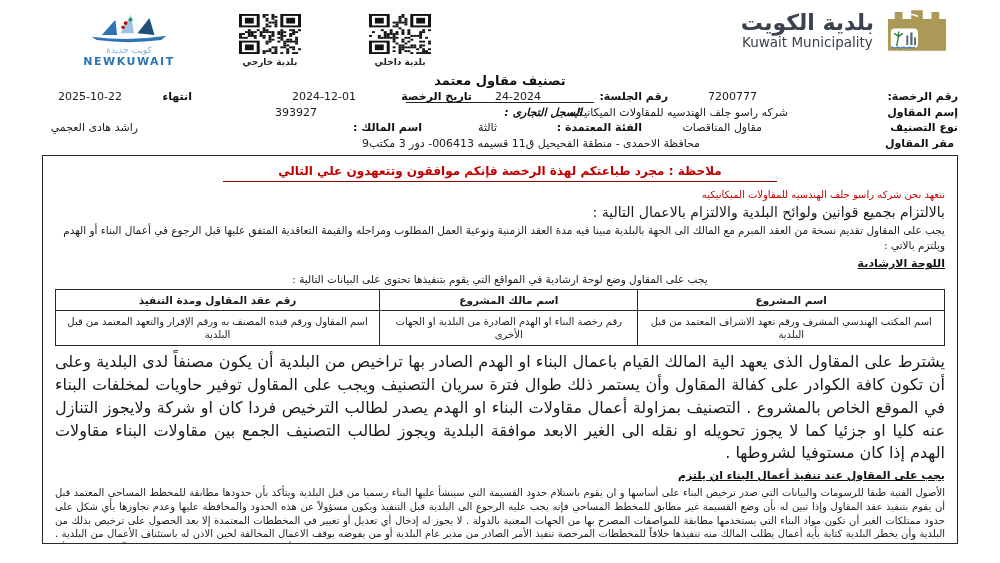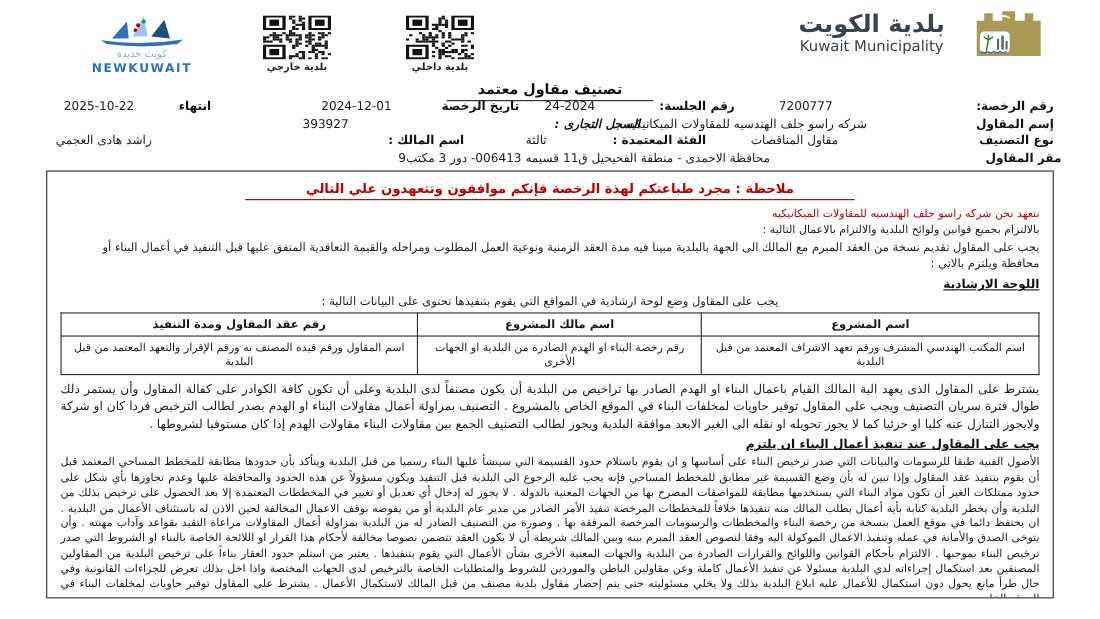--- a/index.html
+++ b/index.html
@@ -13,56 +13,56 @@
   .nk-ar { color:#7fb2dd; font-size:9px; font-weight:normal; line-height:1.1; }
   .nk-en { color:#2e74b5; font-size:11px; font-weight:bold; letter-spacing:1.5px; line-height:1.15; }
 
   .qr-block { position:absolute; top:14px; width:70px; text-align:center; }
   .qr-ext { left:235px; }
   .qr-int { left:365px; }
   .qr-box { width:62px; height:40px; margin:0 auto; }
   .qr-box svg { width:100%; height:100%; fill:#111; display:block; }
   .qr-caption { font-size:9px; font-weight:bold; color:#222; margin-top:3px; }
 
-  .muni { position:absolute; right:52px; top:8px; display:flex; align-items:center; gap:27px; direction:ltr; }
+  .muni { position:absolute; right:52px; top:8px; display:flex; align-items:center; gap:12px; direction:ltr; }
   .muni-text { text-align:center; direction:rtl; }
   .muni-ar { font-size:22px; font-weight:bold; color:#39424e; line-height:1.05; letter-spacing:1px; }
   .muni-en { font-size:13.5px; color:#39424e; line-height:1.2; }
   .muni-emblem svg { width:62px; height:45px; display:block; }
 
   
   .doc-title-wrap { position:absolute; top:70px; left:0; right:0; text-align:center; }
   .doc-title { display:inline-block; font-size:13px; font-weight:bold; color:#111;
-    border-bottom:1.4px solid #222; padding:0 28px 2px; }
+    border-bottom:1.4px solid #222; padding:0 28px 14px; }
 
   
   .fields { position:absolute; top:90px; left:0; right:0; height:64px; direction:rtl; }
   .frow { position:absolute; left:0; right:0; height:15px; }
   .fl { position:absolute; top:0; font-weight:bold; font-size:11px; white-space:nowrap; color:#111; }
   .fv { position:absolute; top:0; font-size:11px; white-space:nowrap; color:#1a1a1a;text-align:center; }
 
   
   .frame {
     position:absolute; left:42px; top:155px; width:916px; height:389px;
     border:1.6px solid #2a2a2a; box-sizing:border-box; padding:3px 12px 4px;
     direction:rtl; overflow:hidden;
   }
   .headline { text-align:center; margin-top:1px; }
   .headline span { display:inline-block; color:#c00000; font-weight:bold; font-size:12px;
     border-bottom:1.6px solid #8b0000; padding:0 55px 3px; }
   .pledge { color:#c00000; text-align:right; font-size:10px; margin-top:7px; }
-  .commitment { text-align:right; font-size:10px; margin-top:4px; }
+  .commitment { text-align:right; font-size:14px; margin-top:4px; }
   .intro { text-align:right; font-size:10.5px; margin-top:3px; line-height:1.45; }
   .sec-h { font-weight:bold; text-decoration:underline; font-size:11px; margin-top:4px; color:#111; }
   .sign-intro { text-align:center; font-size:10.5px; margin-top:3px; }
   table.gtable { width:100%; border-collapse:collapse; margin-top:4px; }
   .gtable th, .gtable td { border:1.3px solid #2a2a2a; padding:2px 8px; text-align:center; }
   .gtable th { font-size:10.5px; font-weight:bold; height:16px; }
   .gtable td { font-size:10px; height:30px; vertical-align:middle; line-height:1.35; }
-  .p-just { text-align:justify; font-size:11px; line-height:1.42; margin-top:5px; }
+  .p-just { text-align:justify; font-size:16px; line-height:1.42; margin-top:5px; }
   .p-long { text-align:justify; font-size:10px; line-height:1.38; margin-top:4px; }
 </style>
 </head>
 <body>
 
 <div class="nk-logo">
   <span>
     <svg viewBox="0 0 100 40" aria-hidden="true">
       <polygon points="18,27 34,9 36,27" fill="#2e74b5"></polygon>
       <polygon points="40,25 52,3 56,25" fill="#9dc3e6"></polygon>
@@ -369,32 +369,32 @@
   </div>
   <div class="frow" style="top:31px;">
     <span class="fl" style="right:42px;">نوع التصنيف</span>
     <span class="fv" style="right:238px;">مقاول المناقصات</span>
     <span class="fl" style="right:358px;">الفئة المعتمدة :</span>
     <span class="fv" style="right:503px;">ثالثة</span>
     <span class="fl" style="right:578px;">اسم المالك :</span>
     <span class="fv" style="right:862px;">راشد هادى العجمي</span>
   </div>
   <div class="frow" style="top:47px;">
-    <span class="fl" style="right:35px;">مقر المقاول</span>
+    <span class="fl" style="right:46px;">مقر المقاول</span>
     <span class="fv" style="right:300px;">محافظة الاحمدى - منطقة الفحيحيل ق11 قسيمه 006413- دور 3 مكتب9</span>
   </div>
 </div>
 
 <div class="frame">
   <div class="headline">
     <span>ملاحظة : مجرد طباعتكم لهذة الرخصة فإنكم موافقون وتتعهدون علي التالي</span>
   </div>
   <div class="pledge">نتعهد نحن شركه راسو جلف الهندسيه للمقاولات الميكانيكيه</div>
   <div class="commitment">بالالتزام بجميع قوانين ولوائح البلدية والالتزام بالاعمال التالية :</div>
-  <div class="intro">يجب على المقاول تقديم نسخة من العقد المبرم مع المالك الى الجهة بالبلدية مبينا فيه مدة العقد الزمنية ونوعية العمل المطلوب ومراحله والقيمة التعاقدية المتفق عليها قبل التنفيذ في أعمال البناء أو محافظة ويلتزم بالاتي :</div>
+  <div class="intro">يجب على المقاول تقديم نسخة من العقد المبرم مع المالك الى الجهة بالبلدية مبينا فيه مدة العقد الزمنية ونوعية العمل المطلوب ومراحله والقيمة التعاقدية المتفق عليها قبل الرجوع في أعمال البناء أو الهدم ويلتزم بالاتي :</div>
 
   <div class="sec-h">اللوحة الارشادية</div>
   <div class="sign-intro">يجب على المقاول وضع لوحة ارشادية في المواقع التي يقوم بتنفيذها تحتوى على البيانات التالية :</div>
 
   <table class="gtable">
     <tbody>
         <tr>
       <th>اسم المشروع</th>
       <th>اسم مالك المشروع</th>
       <th>رقم عقد المقاول ومدة التنفيذ</th>

